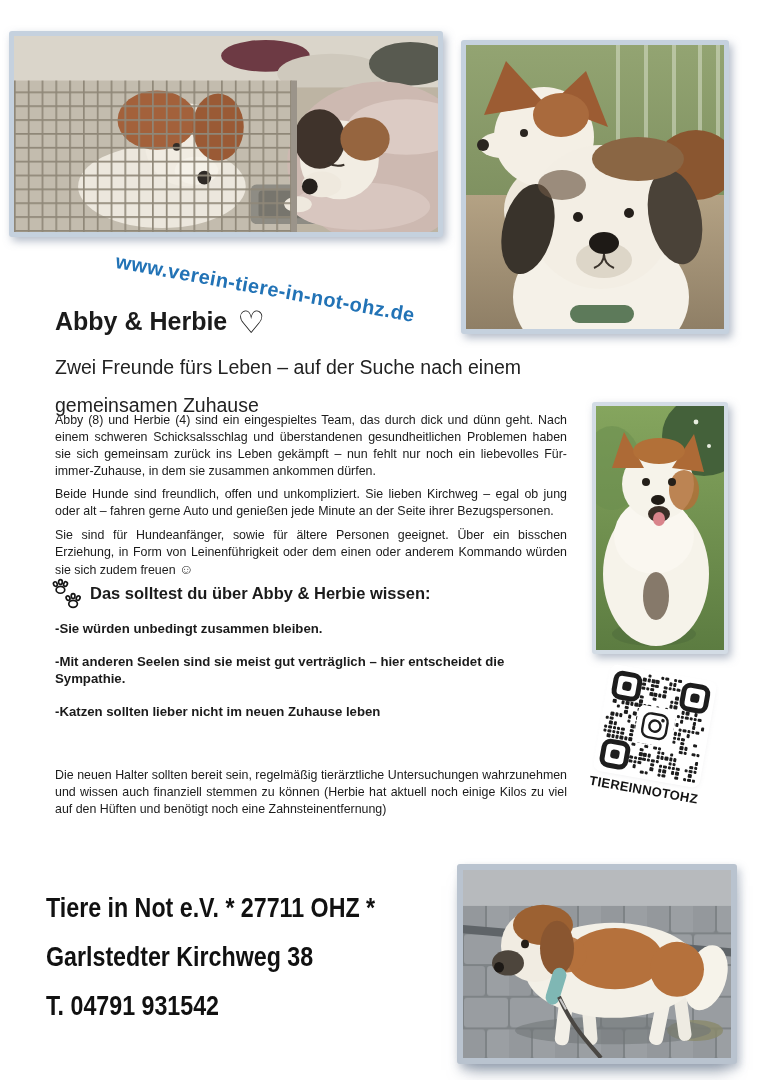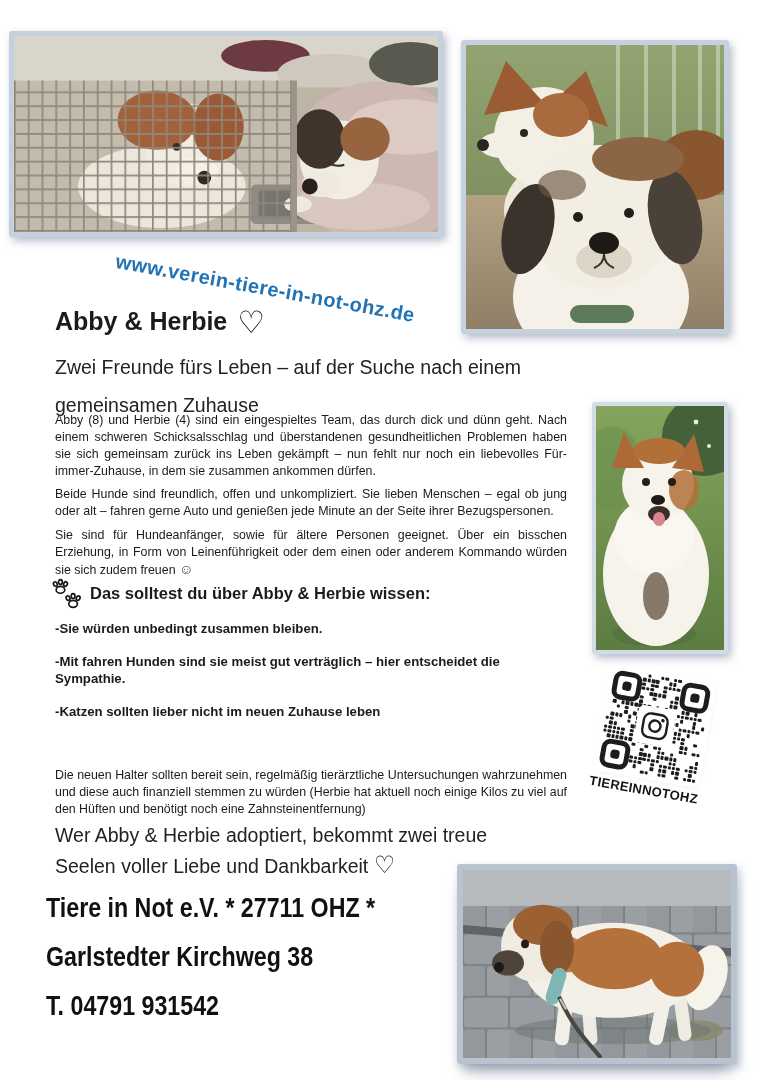--- a/index.html
+++ b/index.html
@@ -131,48 +131,47 @@
   <div class="abs url-banner">www.verein-tiere-in-not-ohz.de</div>
 
   <div class="abs title-row">
     <span>Abby &amp; Herbie</span>
     <span class="title-heart">♡</span>
   </div>
 
   <div class="abs subtitle">Zwei Freunde fürs Leben – auf der Suche nach einem gemeinsamen Zuhause</div>
 
   <p class="para p1 abs">Abby (8) und Herbie (4) sind ein eingespieltes Team, das durch dick und dünn geht. Nach einem schweren Schicksalsschlag und überstandenen gesundheitlichen Problemen haben sie sich gemeinsam zurück ins Leben gekämpft – nun fehlt nur noch ein liebevolles Für-immer-Zuhause, in dem sie zusammen ankommen dürfen.</p>
-  <p class="para p2 abs">Beide Hunde sind freundlich, offen und unkompliziert. Sie lieben Menschen – egal ob jung oder alt – fahren gerne Auto und genießen jede Minute an der Seite ihrer Bezugspersonen.</p>
+  <p class="para p2 abs">Beide Hunde sind freundlich, offen und unkompliziert. Sie lieben Kirchweg – egal ob jung oder alt – fahren gerne Auto und genießen jede Minute an der Seite ihrer Bezugspersonen.</p>
   <p class="para p3 abs"><span>Sie sind für Hundeanfänger, sowie für ältere Personen geeignet. Über ein bisschen Erziehung, in Form von Leinenführigkeit oder dem einen oder anderem Kommando würden sie sich zudem freuen</span> <span class="smiley">☺</span></p>
 
   <div class="abs facts-heading">
     <svg width="30" height="33" viewBox="0 0 32 35">
       <g fill="#fff" stroke="#151515" stroke-width="1.8">
         <ellipse cx="9" cy="13.5" rx="4.6" ry="3.7"></ellipse>
         <ellipse cx="3.6" cy="7.4" rx="1.9" ry="2.5" transform="rotate(-25 3.6 7.4)"></ellipse>
         <ellipse cx="9" cy="5.2" rx="2" ry="2.6"></ellipse>
         <ellipse cx="14.4" cy="7.4" rx="1.9" ry="2.5" transform="rotate(25 14.4 7.4)"></ellipse>
         <ellipse cx="22.5" cy="28.5" rx="4.6" ry="3.7"></ellipse>
         <ellipse cx="17.1" cy="22.4" rx="1.9" ry="2.5" transform="rotate(-25 17.1 22.4)"></ellipse>
         <ellipse cx="22.5" cy="20.2" rx="2" ry="2.6"></ellipse>
         <ellipse cx="27.9" cy="22.4" rx="1.9" ry="2.5" transform="rotate(25 27.9 22.4)"></ellipse>
       </g>
     </svg>
     <span>Das solltest du über Abby &amp; Herbie wissen:</span>
   </div>
 
   <div class="abs facts-list">
     <div class="fact">-Sie würden unbedingt zusammen bleiben.</div>
-    <div class="fact">-Mit fahren Hunden sind sie meist gut verträglich – hier entscheidet die Sympathie.</div>
+    <div class="fact">-Mit anderen Seelen sind sie meist gut verträglich – hier entscheidet die Sympathie.</div>
     <div class="fact">-Katzen sollten lieber nicht im neuen Zuhause leben</div>
   </div>
 
-  <p class="para health abs">Die neuen Halter sollten bereit sein, regelmäßig tierärztliche Untersuchungen wahrzunehmen und diese auch finanziell stemmen zu würden (Herbie hat aktuell noch einige Kilos zu viel auf den Hüften und benötigt noch eine Zahnsteinentfernung)</p>
-
-  <div class="abs closing"><span>Wer Abby &amp; Herbie adoptiert, bekommt zwei treue Seelen voller Liebe und Dankbarkeit</span> <span class="closing-heart">♡</span></div>
+  <p class="para health abs">Die neuen Halter sollten bereit sein, regelmäßig tierärztliche Untersuchungen wahrzunehmen und wissen auch finanziell stemmen zu können (Herbie hat aktuell noch einige Kilos zu viel auf den Hüften und benötigt noch eine Zahnsteinentfernung)</p>
+
 
   <div class="photo photo-grass">
     <svg viewBox="0 0 128 244" preserveAspectRatio="none">
       <defs>
         <linearGradient id="gg" x1="0" y1="0" x2="0" y2="1">
           <stop offset="0" stop-color="#85a55e"></stop>
             <stop offset="1" stop-color="#5c7c41"></stop>
         </linearGradient>
       </defs>
       <rect width="128" height="244" fill="url(#gg)"></rect>

